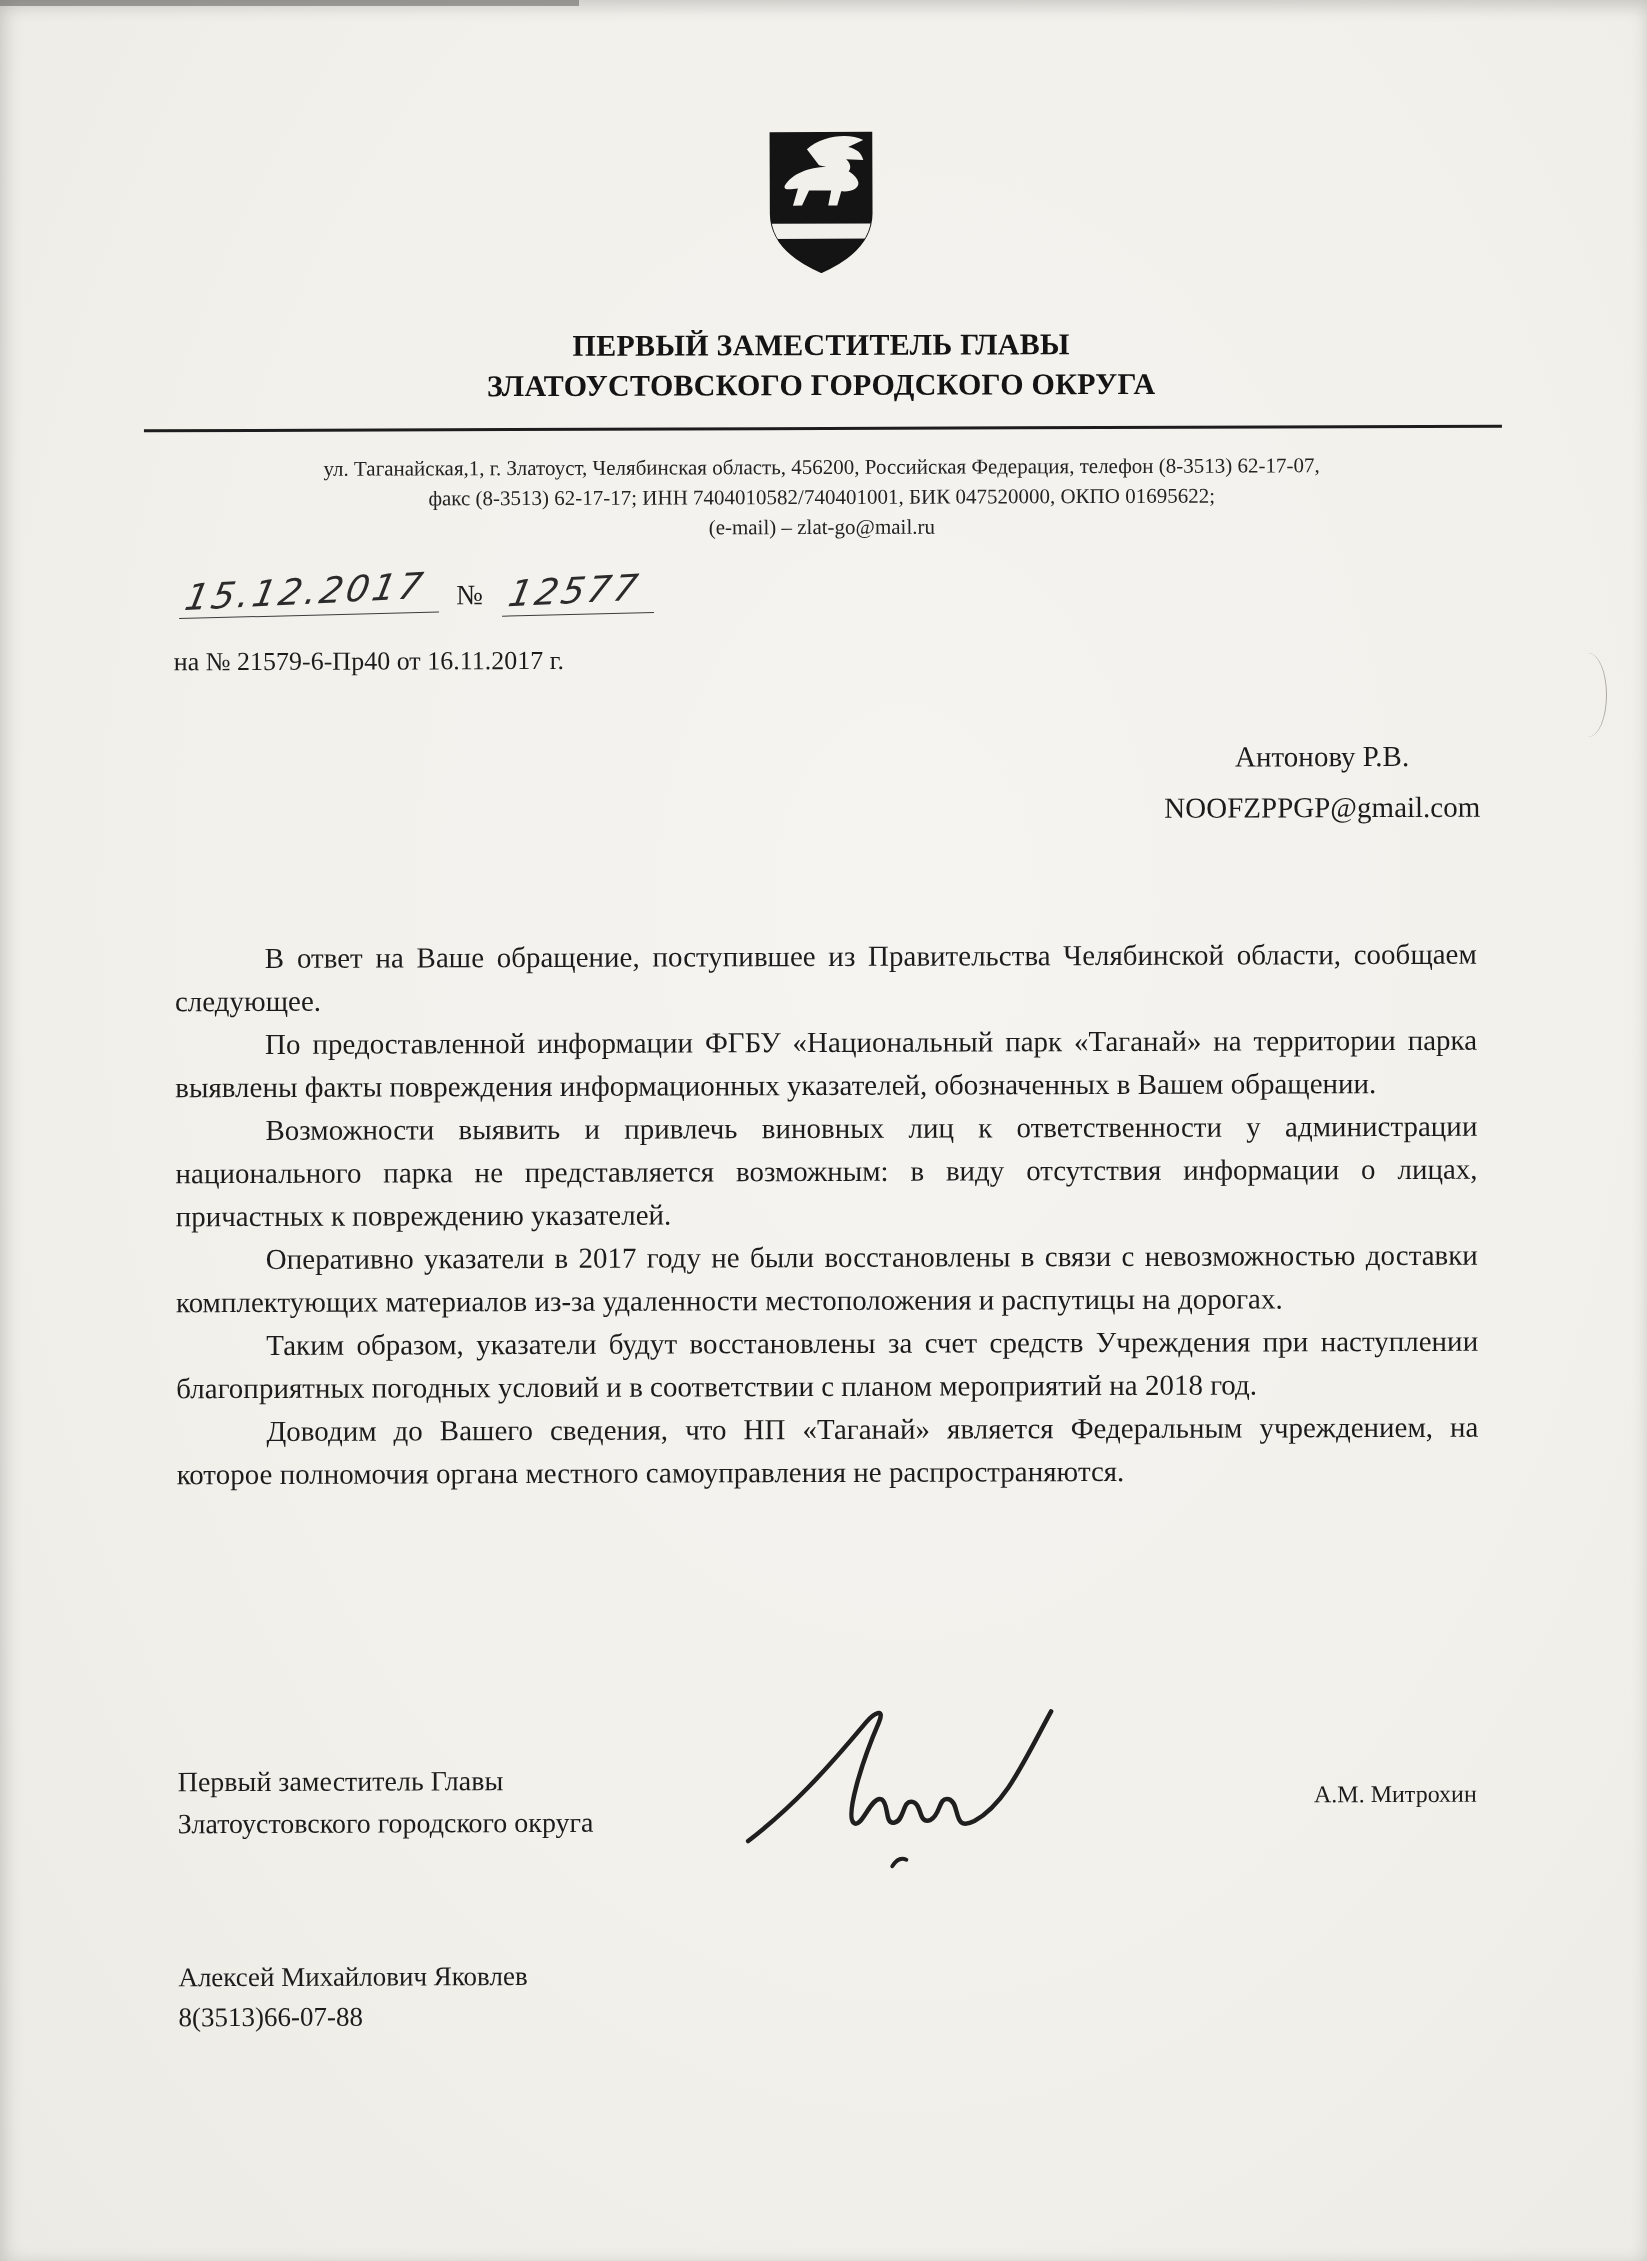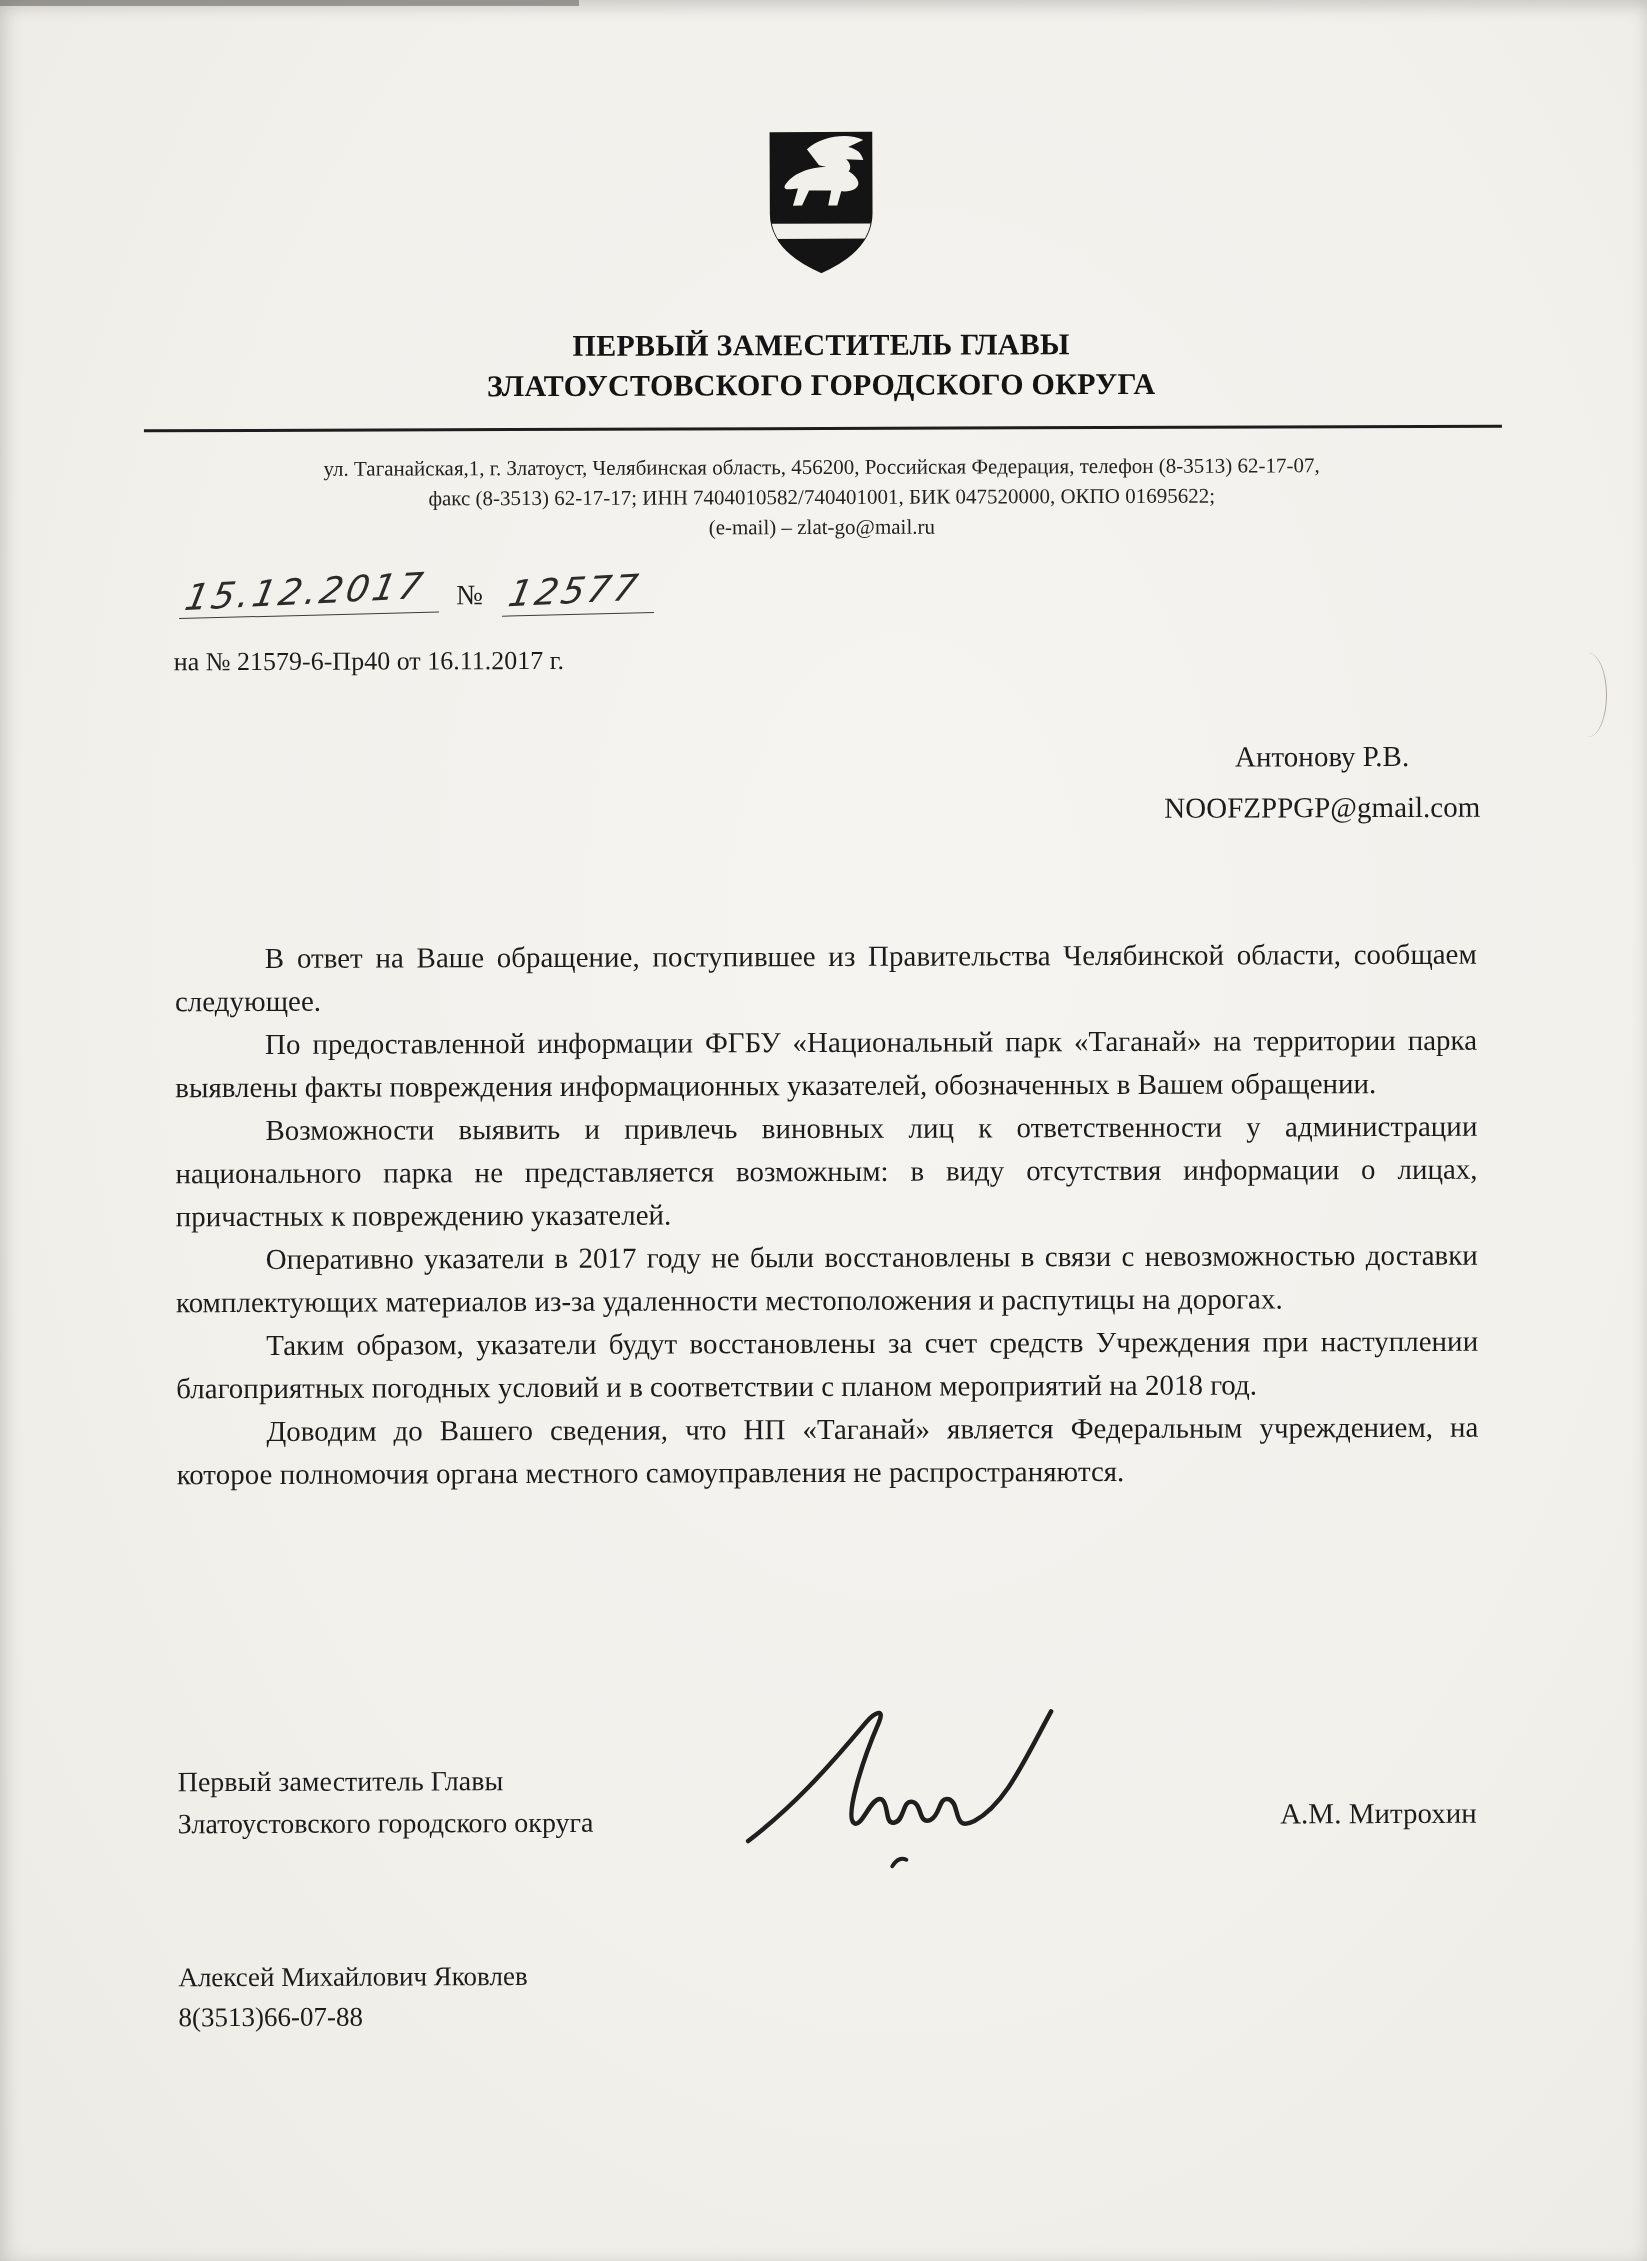--- a/index.html
+++ b/index.html
@@ -42,21 +42,21 @@
   .recipient{position:absolute;top:733px;right:166px;text-align:center;font-size:29px;line-height:51px;}
 
   
   .body-text{position:absolute;top:935px;left:175px;width:1302px;
     font-size:29px;line-height:43px;text-align:justify;}
   .body-text p{margin:0;text-indent:90px;}
 
   
   .sign-row{position:absolute;top:1759px;left:175px;right:173px;height:148px;}
   .sign-position{position:absolute;left:0;top:0;font-size:28px;line-height:42px;}
-  .sign-name{position:absolute;right:0;top:40px;font-size:29px;}
+  .sign-name{position:absolute;right:0;top:24px;font-size:24px;}
   .autograph{position:absolute;left:560px;top:-70px;}
 
   
   .footer{position:absolute;top:1955px;left:175px;font-size:27px;line-height:40px;}
 </style>
 </head>
 <body>
 
 <div class="page">
   <div class="scan-strip-top"></div>

